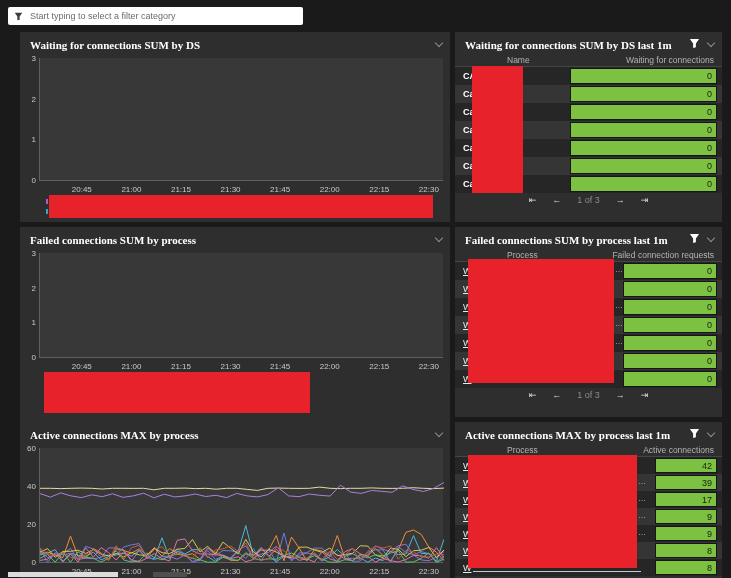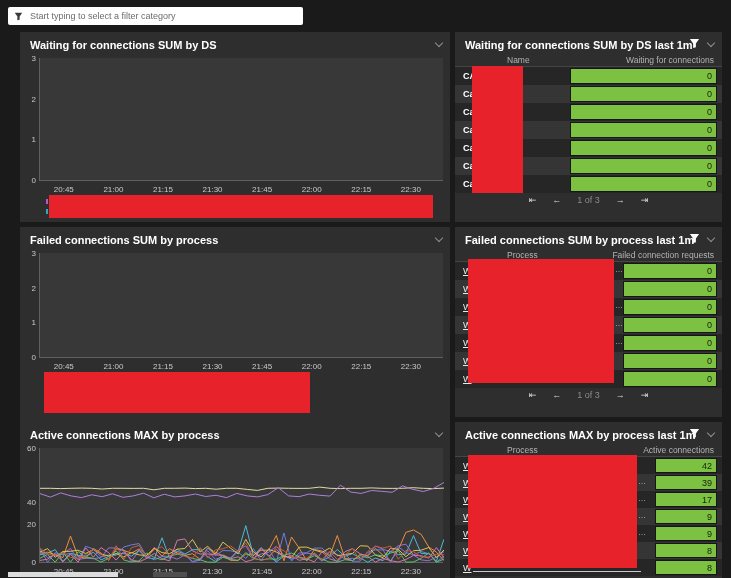--- a/index.html
+++ b/index.html
@@ -13,34 +13,34 @@
                    font-family:"Liberation Sans",sans-serif;}
   .filterbar input::placeholder{color:#6b6b6b;}
   
   .panel{position:absolute;background:#2e2e2e;}
   .p1{left:20px;top:32px;width:430px;height:190px;}
   .p2{left:455px;top:32px;width:267px;height:190px;}
   .p3{left:20px;top:227px;width:430px;height:229px;}
   .p4{left:455px;top:227px;width:267px;height:190px;}
   .p5{left:20px;top:422px;width:430px;height:190px;}
   .p6{left:455px;top:422px;width:267px;height:190px;}
-  .ptitle{position:absolute;left:10px;top:7px;font-size:11px;font-weight:700;color:#ffffff;white-space:nowrap;}
+  .ptitle{position:absolute;left:10px;top:7px;font-size:11px;font-weight:700;color:#ffffff;white-space:nowrap;font-family:Liberation Serif, serif;}
   .chev{position:absolute;right:7px;top:8px;width:7px;height:7px;}
   .chev::before{content:"";position:absolute;left:0;top:0;width:5px;height:5px;
                 border-right:1.5px solid #8f8f8f;border-bottom:1.5px solid #8f8f8f;transform:rotate(45deg);}
   .funnel{position:absolute;right:22px;top:6px;}
   
   .plot{position:absolute;left:19px;width:404px;background:#383838;
         border-left:1px solid #606060;border-bottom:1px solid #606060;}
   .c1 .plot{top:26px;height:123px;}
   .c2 .plot{top:26px;height:105px;}
   .c3 .plot{top:26px;height:115px;}
   .ytick{position:absolute;right:calc(100% + 4px);transform:translateY(-50%);
          font-size:8px;color:#c9c9c9;}
-  .xticks{position:absolute;left:1px;width:404px;height:10px;}
+  .xticks{position:absolute;left:19px;width:404px;height:10px;}
   .c1 .xticks{top:153px;} .c2 .xticks{top:135px;} .c3 .xticks{top:145px;}
   .xtick{position:absolute;transform:translateX(-50%);font-size:8px;color:#c9c9c9;white-space:nowrap;}
   .legend{position:absolute;left:26px;display:flex;flex-direction:column;gap:2px;}
   .c1 .legend{top:164px;} .c2 .legend{top:145px;}
   .lentry{display:flex;align-items:center;gap:3px;height:8px;}
   .lentry span{font-size:7.5px;color:#e8e8e8;}
   .plot svg{position:absolute;left:0;top:0;}
   
   .thead{position:absolute;left:8px;right:8px;top:23px;display:flex;justify-content:space-between;
          font-size:8.5px;color:#b4b4b4;padding-left:44px;}
@@ -191,21 +191,21 @@
           <polyline points="0.0,105.2 7.6,104.2 15.2,106.8 22.9,109.6 30.5,88.1 38.1,108.7 45.7,110.2 53.4,100.5 61.0,104.9 68.6,112.4 76.2,100.8 83.8,102.5 91.5,105.1 99.1,100.9 106.7,107.2 114.3,100.2 122.0,108.2 129.6,100.7 137.2,104.9 144.8,107.4 152.5,105.7 160.1,111.3 167.7,100.0 175.3,104.3 182.9,107.7 190.6,112.3 198.2,112.6 205.8,106.0 213.4,107.2 221.1,102.2 228.7,102.2 236.3,87.5 243.9,112.8 251.5,89.0 259.2,100.2 266.8,112.9 274.4,101.5 282.0,103.0 289.7,108.1 297.3,87.5 304.9,110.4 312.5,112.7 320.2,106.4 327.8,107.8 335.4,100.4 343.0,107.3 350.6,112.9 358.3,101.9 365.9,84.3 373.5,82.0 381.1,86.3 388.8,99.0 396.4,104.1 404.0,112.7" fill="none" stroke="#ef8e3f" stroke-width="1"></polyline>
           <polyline points="0.0,100.9 7.6,114.2 15.2,104.7 22.9,106.8 30.5,105.3 38.1,111.6 45.7,98.3 53.4,101.0 61.0,108.9 68.6,107.0 76.2,107.4 83.8,99.0 91.5,96.8 99.1,95.6 106.7,108.6 114.3,111.8 122.0,108.5 129.6,110.1 137.2,101.0 144.8,106.0 152.5,114.2 160.1,111.3 167.7,100.1 175.3,107.5 182.9,102.5 190.6,102.8 198.2,104.4 205.8,110.4 213.4,100.6 221.1,113.0 228.7,100.6 236.3,114.2 243.9,85.0 251.5,113.1 259.2,105.0 266.8,104.7 274.4,100.1 282.0,100.1 289.7,107.1 297.3,114.0 304.9,106.2 312.5,113.3 320.2,113.2 327.8,104.3 335.4,101.9 343.0,101.9 350.6,114.2 358.3,98.9 365.9,104.4 373.5,106.8 381.1,103.5 388.8,105.7 396.4,114.1 404.0,108.2" fill="none" stroke="#6b7de0" stroke-width="1"></polyline>
           <polyline points="0.0,104.1 7.6,100.6 15.2,109.3 22.9,103.4 30.5,103.3 38.1,102.2 45.7,105.5 53.4,101.5 61.0,106.1 68.6,107.9 76.2,105.6 83.8,109.0 91.5,104.5 99.1,106.9 106.7,107.6 114.3,100.3 122.0,104.6 129.6,105.6 137.2,101.2 144.8,100.5 152.5,91.5 160.1,104.0 167.7,98.2 175.3,106.2 182.9,94.1 190.6,100.2 198.2,105.9 205.8,91.4 213.4,104.0 221.1,109.0 228.7,101.4 236.3,104.0 243.9,108.3 251.5,109.3 259.2,99.2 266.8,99.1 274.4,102.0 282.0,104.4 289.7,100.0 297.3,107.7 304.9,106.5 312.5,105.4 320.2,97.8 327.8,98.1 335.4,107.1 343.0,109.6 350.6,100.1 358.3,101.4 365.9,108.7 373.5,102.7 381.1,102.2 388.8,99.5 396.4,109.5 404.0,102.0" fill="none" stroke="#ddc653" stroke-width="1"></polyline>
           <polyline points="0.0,112.4 7.6,111.2 15.2,105.6 22.9,113.9 30.5,106.2 38.1,114.2 45.7,99.8 53.4,109.2 61.0,99.6 68.6,104.7 76.2,112.0 83.8,103.6 91.5,111.8 99.1,113.8 106.7,110.4 114.3,105.5 122.0,110.7 129.6,112.9 137.2,92.3 144.8,90.9 152.5,102.9 160.1,106.0 167.7,106.0 175.3,106.9 182.9,107.4 190.6,110.7 198.2,108.8 205.8,113.7 213.4,111.5 221.1,100.3 228.7,108.4 236.3,101.4 243.9,109.3 251.5,107.5 259.2,112.3 266.8,110.8 274.4,113.9 282.0,103.8 289.7,110.9 297.3,113.2 304.9,103.7 312.5,100.6 320.2,105.8 327.8,108.4 335.4,114.2 343.0,110.4 350.6,112.7 358.3,114.0 365.9,111.5 373.5,107.4 381.1,107.7 388.8,110.2 396.4,99.6 404.0,109.9" fill="none" stroke="#d877a8" stroke-width="1"></polyline>
           <polyline points="0.0,110.2 7.6,106.5 15.2,114.2 22.9,104.0 30.5,114.2 38.1,103.7 45.7,109.2 53.4,110.2 61.0,114.1 68.6,110.3 76.2,102.8 83.8,112.0 91.5,114.0 99.1,112.9 106.7,104.9 114.3,109.5 122.0,111.8 129.6,107.8 137.2,106.3 144.8,107.5 152.5,110.5 160.1,111.8 167.7,114.2 175.3,114.2 182.9,109.3 190.6,111.6 198.2,112.2 205.8,104.5 213.4,110.6 221.1,111.9 228.7,110.8 236.3,111.3 243.9,107.4 251.5,105.0 259.2,108.9 266.8,111.1 274.4,107.7 282.0,111.2 289.7,114.2 297.3,114.2 304.9,111.7 312.5,112.6 320.2,107.6 327.8,109.8 335.4,106.8 343.0,107.9 350.6,105.0 358.3,102.6 365.9,114.2 373.5,113.9 381.1,110.4 388.8,104.9 396.4,114.2 404.0,111.0" fill="none" stroke="#5fbf6f" stroke-width="1"></polyline>
           <polyline points="0.0,99.9 7.6,106.6 15.2,107.0 22.9,104.7 30.5,109.3 38.1,110.9 45.7,106.6 53.4,101.2 61.0,105.4 68.6,112.5 76.2,97.7 83.8,111.3 91.5,99.7 99.1,97.4 106.7,109.3 114.3,101.6 122.0,98.7 129.6,107.9 137.2,105.4 144.8,108.4 152.5,110.2 160.1,99.6 167.7,109.9 175.3,101.9 182.9,100.8 190.6,97.9 198.2,103.5 205.8,94.8 213.4,109.7 221.1,112.4 228.7,110.7 236.3,98.8 243.9,102.8 251.5,109.1 259.2,109.9 266.8,110.2 274.4,104.8 282.0,111.6 289.7,103.0 297.3,111.5 304.9,107.0 312.5,100.5 320.2,112.5 327.8,103.4 335.4,98.2 343.0,100.1 350.6,98.1 358.3,111.2 365.9,102.4 373.5,103.8 381.1,108.9 388.8,108.9 396.4,106.2 404.0,106.8" fill="none" stroke="#bf5f3f" stroke-width="1"></polyline>
           <polyline points="0.0,40.3 10.4,40.3 20.7,40.6 31.1,40.3 41.4,40.1 51.8,40.3 62.2,41.0 72.5,40.3 82.9,40.3 93.2,40.4 103.6,40.3 113.9,41.8 124.3,40.3 134.7,40.3 145.0,40.1 155.4,40.6 165.7,40.3 176.1,41.2 186.5,40.3 196.8,40.3 207.2,41.4 217.5,42.4 227.9,40.3 238.3,40.1 248.6,40.3 259.0,40.4 269.3,40.3 279.7,39.1 290.1,40.3 300.4,40.6 310.8,40.3 321.1,40.3 331.5,39.9 341.8,40.3 352.2,40.4 362.6,40.3 372.9,39.7 383.3,40.3 393.6,40.6 404.0,40.1" fill="none" stroke="#e3dba4" stroke-width="1"></polyline>
           <polyline points="0.0,45.6 10.4,49.1 20.7,44.9 31.1,47.9 41.4,49.6 51.8,46.8 62.2,48.7 72.5,45.8 82.9,49.3 93.2,47.9 103.6,45.2 113.9,49.8 124.3,46.2 134.7,48.9 145.0,47.9 155.4,46.0 165.7,48.5 176.1,47.3 186.5,49.6 196.8,45.4 207.2,47.9 217.5,48.9 227.9,46.6 238.3,39.7 248.6,47.9 259.0,48.7 269.3,46.0 279.7,47.3 290.1,48.1 300.4,37.2 310.8,44.1 321.1,45.4 331.5,42.5 341.8,43.3 352.2,44.3 362.6,37.9 372.9,41.4 383.3,43.5 393.6,40.4 404.0,34.5" fill="none" stroke="#ad7fd8" stroke-width="1"></polyline>
         </svg>
     <span class="ytick" style="top: 0%;">60</span>
-        <span class="ytick" style="top: 33.3333%; margin-top: 16px;">40</span>
+        <span class="ytick" style="top: 33.3333%;">40</span>
         <span class="ytick" style="top: 66.6667%;">20</span>
         <span class="ytick" style="top: 100%;">0</span>
       </div>
     <div class="xticks">
         <span class="xtick" style="left: 10.6%;">20:45</span>
         <span class="xtick" style="left: 22.8714%;">21:00</span>
         <span class="xtick" style="left: 35.1429%;">21:15</span>
         <span class="xtick" style="left: 47.4143%;">21:30</span>
         <span class="xtick" style="left: 59.6857%;">21:45</span>
         <span class="xtick" style="left: 71.9571%;">22:00</span>

